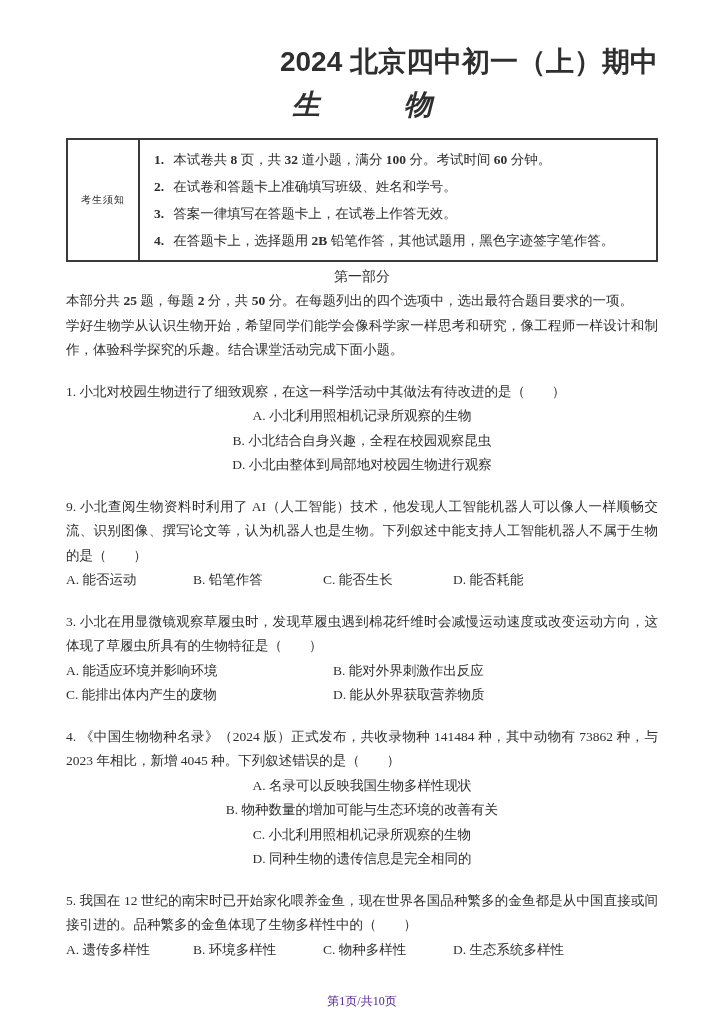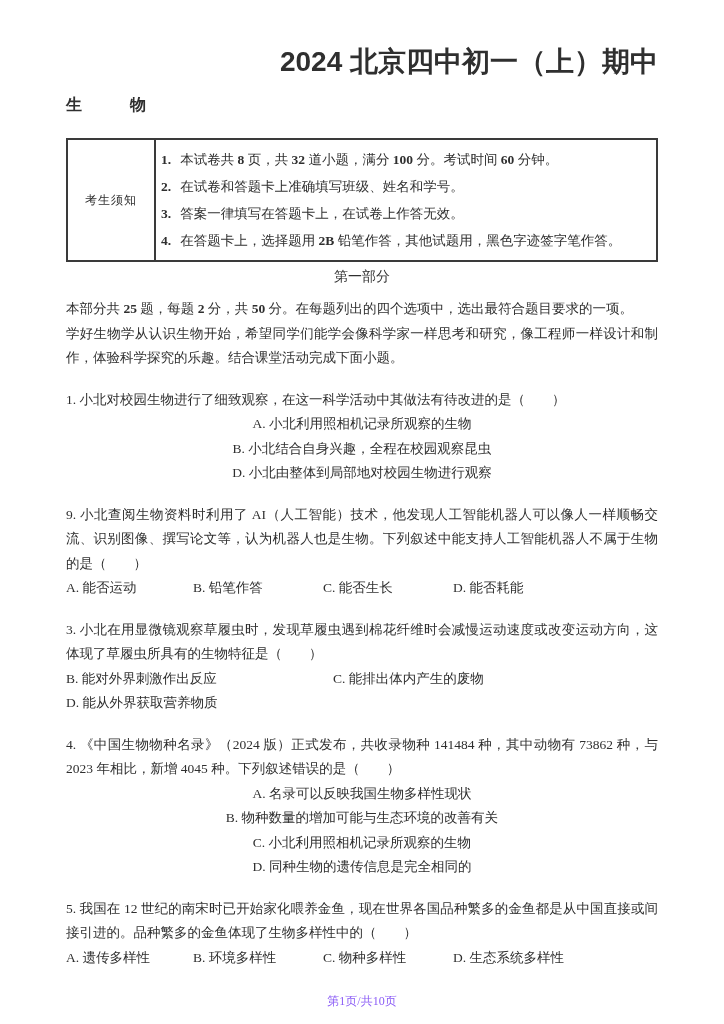--- a/index.html
+++ b/index.html
@@ -18,53 +18,54 @@
     font-family: "Liberation Sans", "DejaVu Sans", sans-serif;
     font-weight: bold;
     font-size: 28px;
     line-height: 28px;
     text-align: right;
     margin: 0;
   }
   .subject {
     font-family: "Liberation Sans", "DejaVu Sans", sans-serif;
     font-weight: bold;
-    font-size: 16px;
+    font-size: 28px;
     line-height: 28px;
-    text-align: left;
+    text-align: center;
     margin: 15px 0 0 0;
+    font-style: italic;
   }
 
   .notice-box {
     margin-top: 19px;
     border: 2px solid #3a3a3a;
     display: flex;
     align-items: stretch;
   }
   .notice-label {
     width: 62px;
     border-right: 2px solid #3a3a3a;
     display: flex;
     align-items: center;
     justify-content: center;
-    font-size: 12px;
+    font-size: 10px;
     letter-spacing: 1px;
-    padding: 0 12px;
+    padding: 0 4px;
     text-align: center;
   }
-  .notice-list { flex: 1; padding: 6px 10px 6px 5px; }
+  .notice-list { flex: 1; padding: 6px 10px 6px 14px; }
   .notice-item { line-height: 27px; margin: 0; }
   .notice-item .num { font-weight: bold; margin-right: 9px; }
   .bold { font-weight: bold; }
 
   .section-heading {
     text-align: center;
     font-size: 14px;
     line-height: 24px;
-    margin: 3px 0 8px 0;
+    margin: 3px 0 0 0;
   }
 
   p.text, .stem, .option-line {
     margin: 0;
     line-height: 24.5px;
     text-align: justify;
   }
   .para { margin-top: 2px; }
 
   .question { margin-top: 17px; }
@@ -81,21 +82,21 @@
     line-height: 24.5px;
   }
   .opts-row4 .option-cell, .opts-grid2 .option-cell { white-space: nowrap; }
 
   .footer {
     position: absolute;
     left: 0; right: 0;
     bottom: 14px;
     text-align: center;
     font-size: 12px;
-    color: #8b5cf6;
+    color: #4c1d95;
   }
 </style>
 </head>
 <body>
 
 <div class="sheet">
 
   <h1 class="title">2024 北京四中初一（上）期中</h1>
   <h2 class="subject">生　　　物</h2>
 
@@ -129,20 +130,21 @@
       <span class="option-cell">A. 能否运动</span>
       <span class="option-cell">B. 铅笔作答</span>
       <span class="option-cell">C. 能否生长</span>
       <span class="option-cell">D. 能否耗能</span>
     </div>
   </div>
 
   <div class="question">
     <p class="stem">3. 小北在用显微镜观察草履虫时，发现草履虫遇到棉花纤维时会减慢运动速度或改变运动方向，这体现了草履虫所具有的生物特征是（　　）</p>
     <div class="opts-grid2">
+      <span class="option-cell">A. 能适应环境并影响环境</span>
       <span class="option-cell">B. 能对外界刺激作出反应</span>
       <span class="option-cell">C. 能排出体内产生的废物</span>
       <span class="option-cell">D. 能从外界获取营养物质</span>
     </div>
   </div>
 
   <div class="question">
     <p class="stem">4. 《中国生物物种名录》（2024 版）正式发布，共收录物种 141484 种，其中动物有 73862 种，与 2023 年相比，新增 4045 种。下列叙述错误的是（　　）</p>
     <div class="opts-list">
       <p class="option-line">A. 名录可以反映我国生物多样性现状</p>

